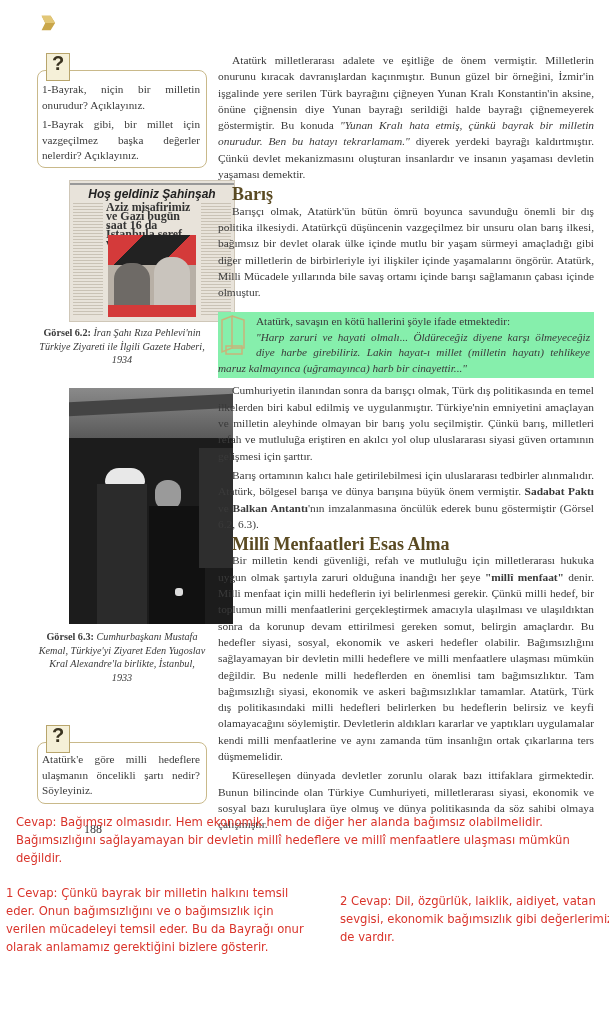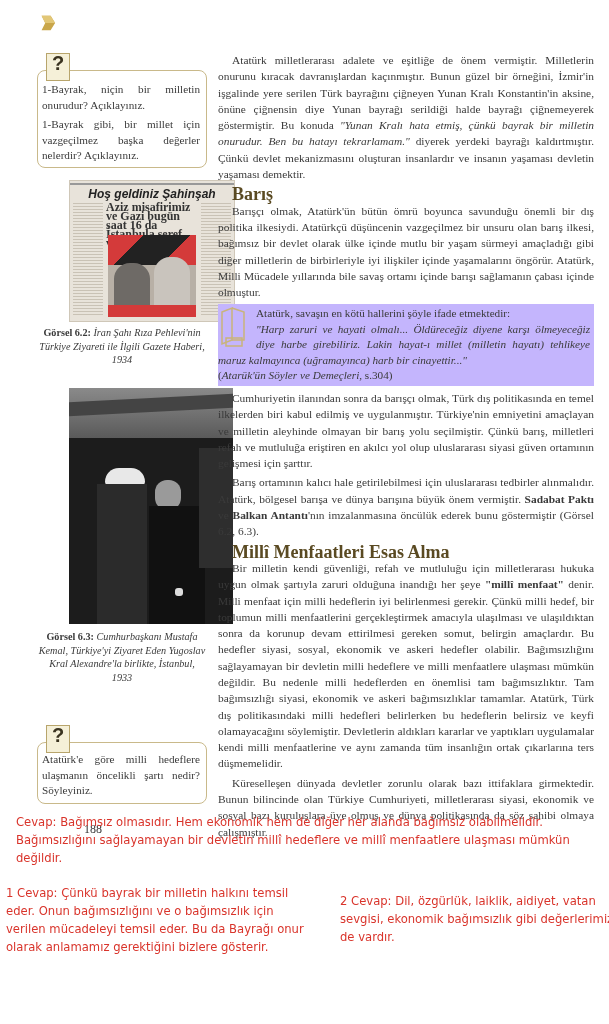--- a/index.html
+++ b/index.html
@@ -12,21 +12,21 @@
   .qicon span { position:absolute; left:0; right:0; top:-2px; text-align:center; font-family:"Liberation Sans", sans-serif; font-weight:bold; font-size:20px; color:#3a3320; }
   .qtext { font-size:11.2px; line-height:15.5px; color:#3a3a3a; text-align:justify; }
   .qtext p { margin:0 0 4px 0; }
   .img { position:absolute;margin-left:29px; }
   .caption { position:absolute; text-align:center; font-size:10.2px; line-height:13.5px; color:#3a3a3a; }
   .caption b { font-weight:bold; }
   .caption i { font-style:italic; }
   .right { position:absolute; left:218px; width:376px; font-size:11.4px; line-height:16.3px; color:#3a3a3a; text-align:justify; }
   .right p { margin:0; text-indent:14px; }
   .right h3 { margin:4px 0 0 0; font-size:18px; color:#5a4a22; font-weight:bold; text-indent:14px; }
-  .quotebox { position:relative; background:#c4b5fd; margin:4px 0 4px 0; padding:2px 4px 2px 0; font-size:11.2px; line-height:15.5px; }
+  .quotebox { position:relative; background:#86efac; margin:12px 0 4px 0; padding:2px 4px 2px 0; font-size:11.2px; line-height:15.5px; }
   .quotebox .qi { float:left; width:32px; height:44px; margin-right:6px; }
   .red { position:absolute; color:#d9342b; font-family:"DejaVu Sans", "Liberation Sans", sans-serif; font-size:11.6px; line-height:18px; }
   .pagenum { position:absolute; left:40px; top:822px; font-size:12px; color:#333; font-family:"Liberation Serif", serif;margin-left:44px; }
 </style>
 </head>
 <body>
 
 <div class="header">
   <svg class="hex" viewBox="0 0 20 20">
     <polygon points="4,2 14,2 19,10 14,18 4,18 8,10" fill="#c9a64a"></polygon>
@@ -89,21 +89,20 @@
   <h3>Barış</h3>
   <p>Barışçı olmak, Atatürk'ün bütün ömrü boyunca savunduğu önemli bir dış politika ilkesiydi. Atatürkçü düşüncenin vazgeçilmez bir unsuru olan barış ilkesi, bağımsız bir devlet olarak ülke içinde mutlu bir yaşam sürmeyi amaçladığı gibi diğer milletlerin de birbirleriyle iyi ilişkiler içinde yaşamalarını öngörür. Atatürk, Milli Mücadele yıllarında bile savaş ortamı içinde barışı sağlamanın çabası içinde olmuştur.</p>
   <div class="quotebox">
     <svg class="qi" viewBox="0 0 32 44">
       <path d="M4 6 L14 2 L14 34 L4 38 Z" fill="none" stroke="#c9b47a" stroke-width="1.5"></path>
       <path d="M14 2 L26 6 L26 34 L14 34" fill="none" stroke="#c9b47a" stroke-width="1.5"></path>
       <rect x="8" y="32" width="16" height="8" fill="none" stroke="#c9b47a" stroke-width="1.5"></rect>
     </svg>
     <div>Atatürk, savaşın en kötü hallerini şöyle ifade etmektedir:</div>
     <div style="font-style:italic;">"Harp zaruri ve hayati olmalı... Öldüreceğiz diyene karşı ölmeyeceğiz diye harbe girebiliriz. Lakin hayat-ı millet (milletin hayatı) tehlikeye maruz kalmayınca (uğramayınca) harb bir cinayettir..."</div>
-    <div>(<i>Atarük'ün Söyler ve Demeçleri</i><span>, s.304)</span></div>
   </div>
   <p>Cumhuriyetin ilanından sonra da barışçı olmak, Türk dış politikasında en temel ilkelerden biri kabul edilmiş ve uygulanmıştır. Türkiye'nin emniyetini amaçlayan ve milletin aleyhinde olmayan bir barış yolu seçilmiştir. Çünkü barış, milletleri refah ve mutluluğa eriştiren en akılcı yol olup uluslararası siyasi güven ortamının gelişmesi için şarttır.</p>
   <p style="margin-top:3px;"><span>Barış ortamının kalıcı hale getirilebilmesi için uluslararası tedbirler alınmalıdır. Atatürk, bölgesel barışa ve dünya barışına büyük önem vermiştir. </span><b>Sadabat Paktı</b><span> ve </span><b>Balkan Antantı</b><span>'nın imzalanmasına öncülük ederek bunu göstermiştir (Görsel 6.2, 6.3).</span></p>
   <h3>Millî Menfaatleri Esas Alma</h3>
   <p><span>Bir milletin kendi güvenliği, refah ve mutluluğu için milletlerarası hukuka uygun olmak şartıyla zaruri olduğuna inandığı her şeye </span><b>"millî menfaat"</b><span> denir. Milli menfaat için milli hedeflerin iyi belirlenmesi gerekir. Çünkü milli hedef, bir toplumun milli menfaatlerini gerçekleştirmek amacıyla ulaşılması ve ulaşıldıktan sonra da korunup devam ettirilmesi gereken somut, belirgin amaçlardır. Bu hedefler siyasi, sosyal, ekonomik ve askeri hedefler olabilir. Bağımsızlığını sağlayamayan bir devletin milli hedeflere ve milli menfaatlere ulaşması mümkün değildir. Bu nedenle milli hedeflerden en önemlisi tam bağımsızlıktır. Tam bağımsızlığı siyasi, ekonomik ve askeri bağımsızlıklar tamamlar. Atatürk, Türk dış politikasındaki milli hedefleri belirlerken bu hedeflerin belirsiz ve keyfi olamayacağını söylemiştir. Devletlerin aldıkları kararlar ve yaptıkları uygulamalar kendi milli menfaatlerine ve aynı zamanda tüm insanlığın ortak çıkarlarına ters düşmemelidir.</span></p>
   <p style="margin-top:3px;">Küreselleşen dünyada devletler zorunlu olarak bazı ittifaklara girmektedir. Bunun bilincinde olan Türkiye Cumhuriyeti,  milletlerarası siyasi, ekonomik ve sosyal bazı kuruluşlara üye olmuş ve dünya politikasında da söz sahibi olmaya çalışmıştır.</p>
 </div>
 
 <div class="pagenum">188</div>
 

